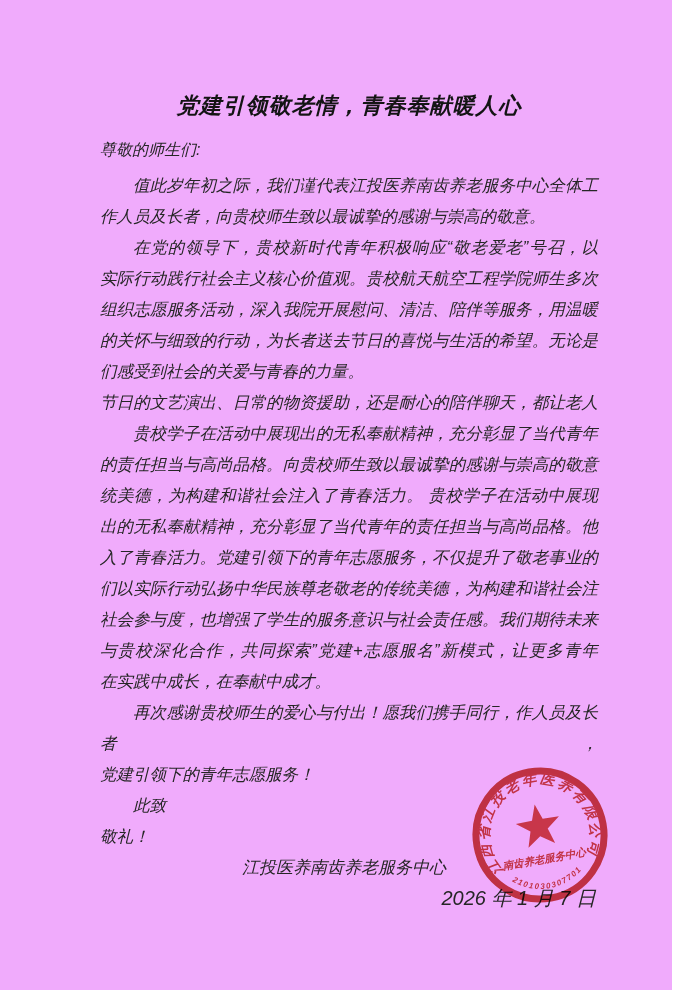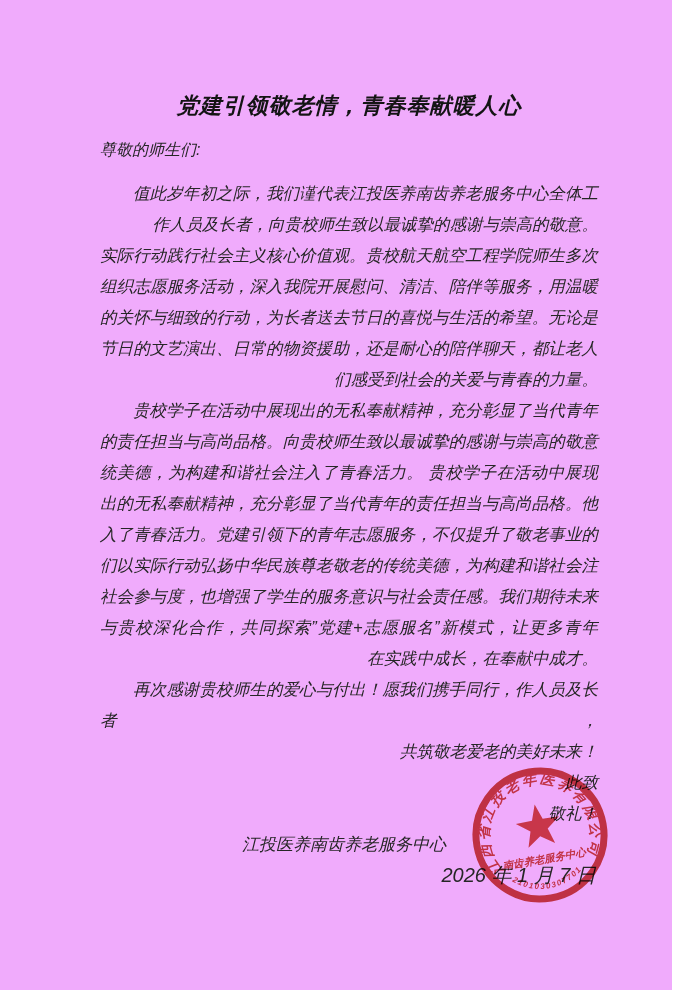--- a/index.html
+++ b/index.html
@@ -27,27 +27,27 @@
     text-align: center;
     color: #141414;
     letter-spacing: 1px;
   }
   .salutation {
     margin-top: 15px;
     font-size: 16px;
     line-height: 31px;
     font-weight: 500;
   }
-  .body-lines { margin-top: 13px; }
+  .body-lines { margin-top: 5px; }
   .line {
     font-size: 16.5px;
     line-height: 31px;
     font-weight: 500;
     white-space: pre-wrap;
-    text-align: right;
+    text-align: left;
   }
   .line.just { text-align: justify; text-align-last: justify; }
   .line.indent { text-indent: 33px; }
   .signature {
     font-size: 17px;
     line-height: 31px;
     font-weight: 500;
     text-align: center;
     padding-right: 10px;
   }
@@ -74,36 +74,37 @@
 </head>
 <body>
 
 <div class="page">
   <div class="content">
     <h1 class="title">党建引领敬老情，青春奉献暖人心</h1>
     <div class="salutation">尊敬的师生们:</div>
     <div class="body-lines">
         <div class="line indent just">值此岁年初之际，我们谨代表江投医养南齿养老服务中心全体工</div>
         <div class="line">作人员及长者，向贵校师生致以最诚挚的感谢与崇高的敬意。</div>
+        <div class="line indent just">在党的领导下，贵校新时代青年积极响应“敬老爱老”号召，以</div>
         <div class="line just">实际行动践行社会主义核心价值观。贵校航天航空工程学院师生多次</div>
         <div class="line just">组织志愿服务活动，深入我院开展慰问、清洁、陪伴等服务，用温暖</div>
         <div class="line just">的关怀与细致的行动，为长者送去节日的喜悦与生活的希望。无论是</div>
+        <div class="line">们感受到社会的关爱与青春的力量。</div>
         <div class="line just">节日的文艺演出、日常的物资援助，还是耐心的陪伴聊天，都让老人</div>
-        <div class="line">们感受到社会的关爱与青春的力量。</div>
         <div class="line indent just">贵校学子在活动中展现出的无私奉献精神，充分彰显了当代青年</div>
         <div class="line just">的责任担当与高尚品格。向贵校师生致以最诚挚的感谢与崇高的敬意</div>
         <div class="line just">统美德，为构建和谐社会注入了青春活力。 贵校学子在活动中展现</div>
         <div class="line just">出的无私奉献精神，充分彰显了当代青年的责任担当与高尚品格。他</div>
         <div class="line just">入了青春活力。党建引领下的青年志愿服务，不仅提升了敬老事业的</div>
         <div class="line just">们以实际行动弘扬中华民族尊老敬老的传统美德，为构建和谐社会注</div>
         <div class="line just">社会参与度，也增强了学生的服务意识与社会责任感。我们期待未来</div>
         <div class="line just">与贵校深化合作，共同探索”党建+志愿服名”新模式，让更多青年</div>
         <div class="line">在实践中成长，在奉献中成才。</div>
         <div class="line indent just">再次感谢贵校师生的爱心与付出！愿我们携手同行，作人员及长者，</div>
-        <div class="line">共筑敬老爱老的美好未来！</div>
+        <div class="line">党建引领下的青年志愿服务！</div>
         <div class="line indent">此致</div>
         <div class="line">敬礼！</div>
       </div>
     <div class="signature">江投医养南齿养老服务中心</div>
     <div class="date">2026 年 1 月 7 日</div>
   </div>
 
   <div class="seal">
     <svg viewBox="0 0 160 160" width="160" height="160" xmlns="http://www.w3.org/2000/svg">
       <defs>

